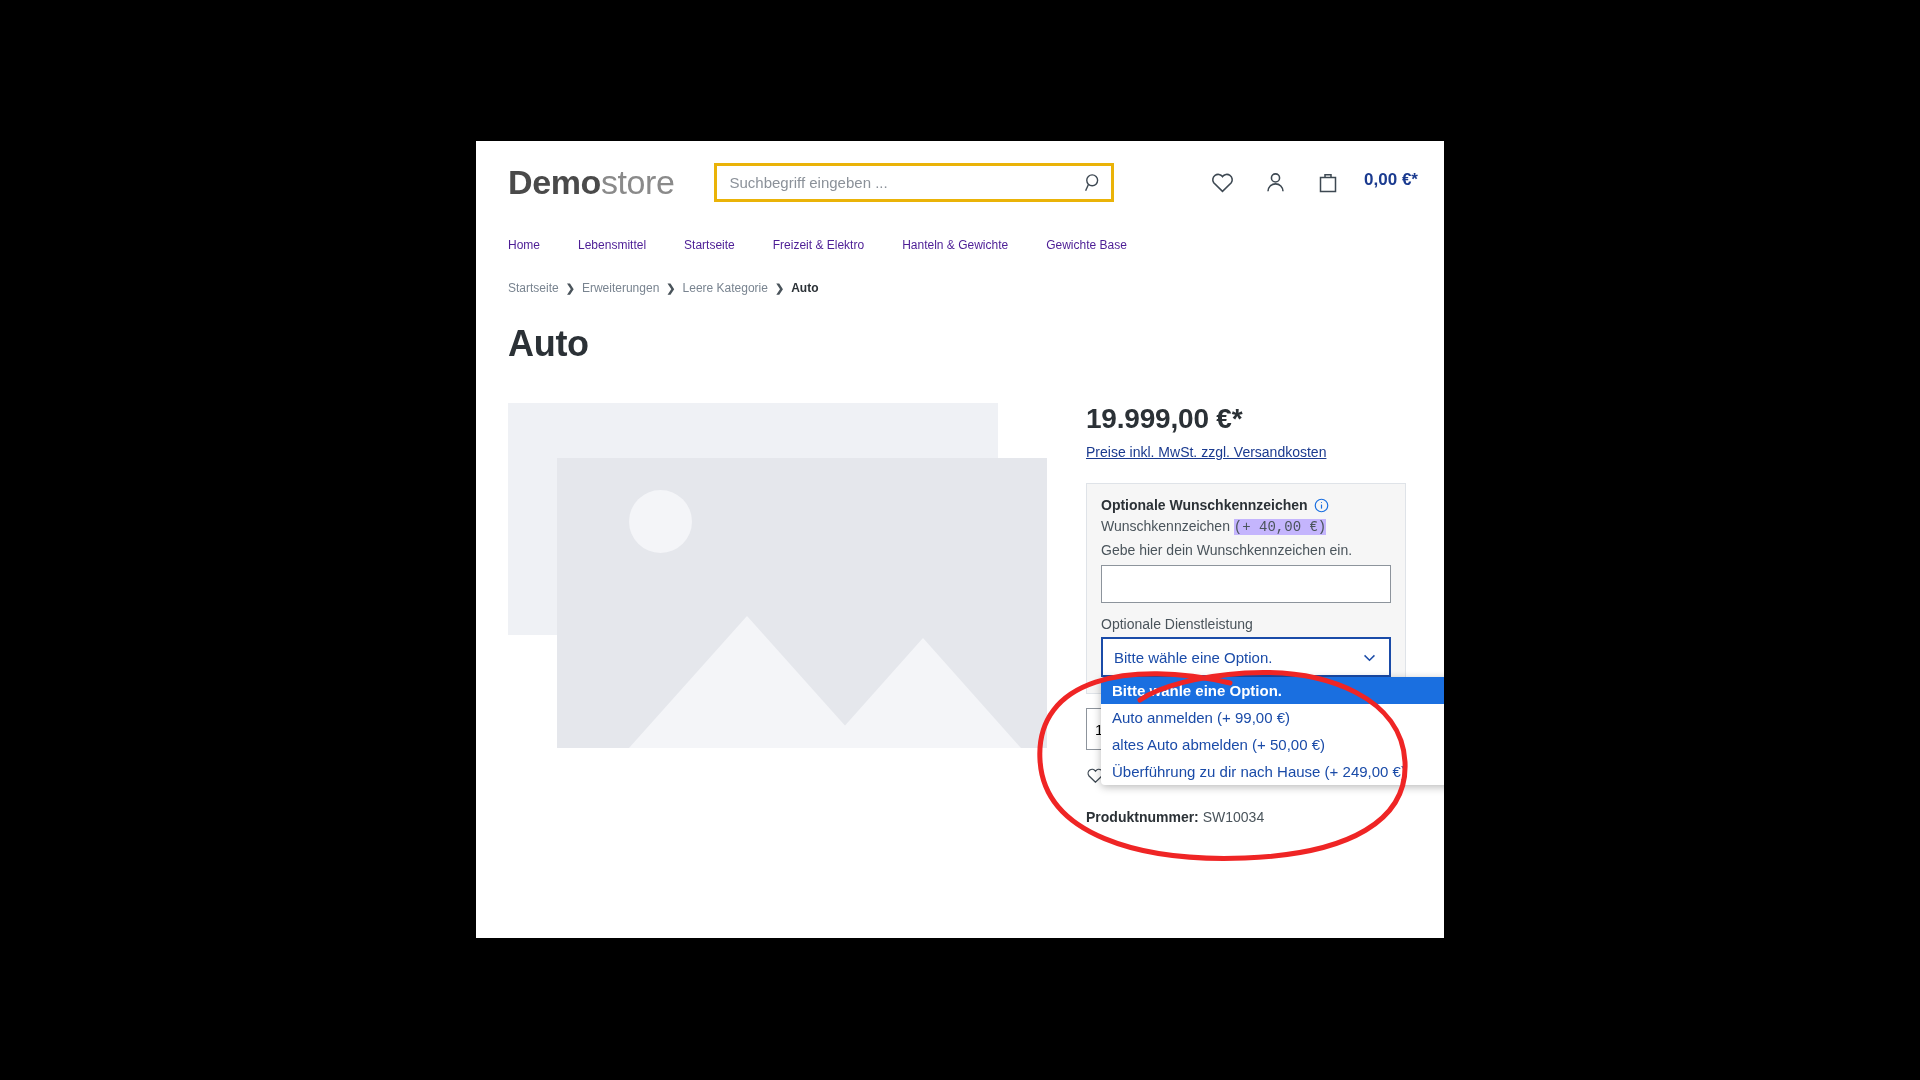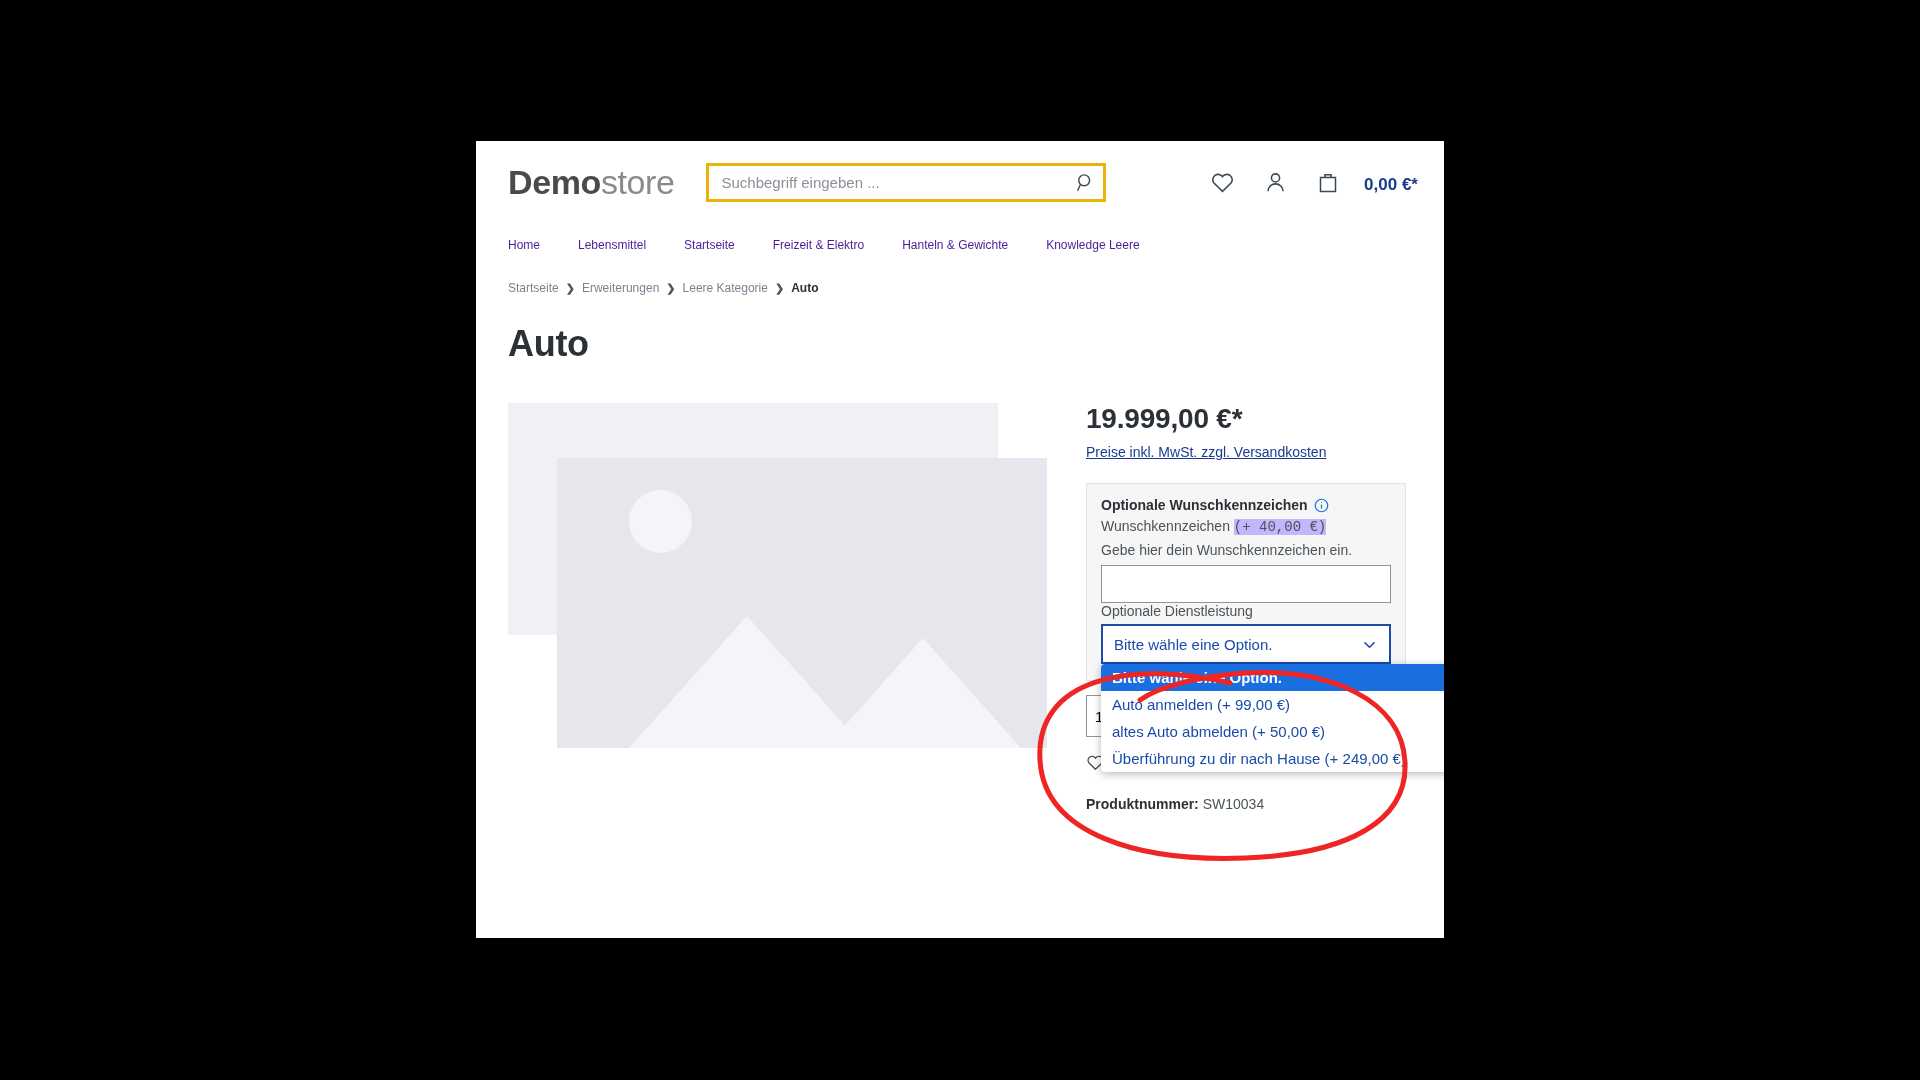--- a/index.html
+++ b/index.html
@@ -22,21 +22,21 @@
     height: 82px;
     display: flex;
     align-items: center;
     padding: 0 32px;
     position: relative;
   }
   .logo {
     font-size: 34px;
     letter-spacing: -0.4px;
     white-space: nowrap;
-    margin-right: 32px;
+    margin-right: 40px;
   }
   .logo .bold { font-weight: bold; color: #4a4a4a; }
   .logo .light { font-weight: normal; color: #8a8a8a; }
 
   .search-wrap {
     position: relative;
     width: 400px;
     height: 39px;
   }
   .search-input {
@@ -56,21 +56,21 @@
     background: none; border: none; cursor: pointer;
     display: flex; align-items: center; justify-content: center;
   }
 
   .header-actions {
     position: absolute;
     right: 26px; top: 0; height: 82px;
     display: flex; align-items: center; gap: 28px;
   }
   .hdr-icon { display: flex; align-items: center; cursor: pointer; }
-  .cart-group { display: flex; align-items: flex-end; gap: 24px; cursor: pointer; }
+  .cart-group { display: flex; align-items: flex-start; gap: 24px; cursor: pointer; }
   .cart-total {
     font-size: 17px; font-weight: bold; color: #1a3a8f;
     white-space: nowrap;
   }
 
   
   .nav {
     display: flex;
     align-items: center;
     gap: 0;
@@ -178,21 +178,21 @@
     margin-top: 7px;
     width: 100%; height: 38px;
     border: 1px solid #8d949c;
     background: #fff;
     font-size: 14px;
     font-family: "Liberation Sans", sans-serif;
     padding: 0 9px;
     outline: none;
   }
   .opt-label {
-    margin-top: 0;
+    margin-top: 13px;
     font-size: 14px; color: #4a545b;
   }
 
   .select-wrap { position: relative; margin-top: 5px; }
   .select-box {
     width: 100%; height: 40px;
     border: 2px solid #1a4ba8;
     background: #fff;
     display: flex; align-items: center;
     padding: 0 11px;
@@ -310,21 +310,21 @@
       </div>
     </div>
   </div>
 
   <div class="nav">
     <div class="nav-item">Home</div>
     <div class="nav-item">Lebensmittel</div>
     <div class="nav-item">Startseite</div>
     <div class="nav-item">Freizeit &amp; Elektro</div>
     <div class="nav-item">Hanteln &amp; Gewichte</div>
-    <div class="nav-item">Knowledge Leere</div>
+    <div class="nav-item">Gewichte Base</div>
   </div>
 
   <div class="breadcrumb">
     <span class="crumb">Startseite</span>
     <span class="crumb-sep">❯</span>
     <span class="crumb">Erweiterungen</span>
     <span class="crumb-sep">❯</span>
     <span class="crumb">Leere Kategorie</span>
     <span class="crumb-sep">❯</span>
     <span class="crumb current">Auto</span>

